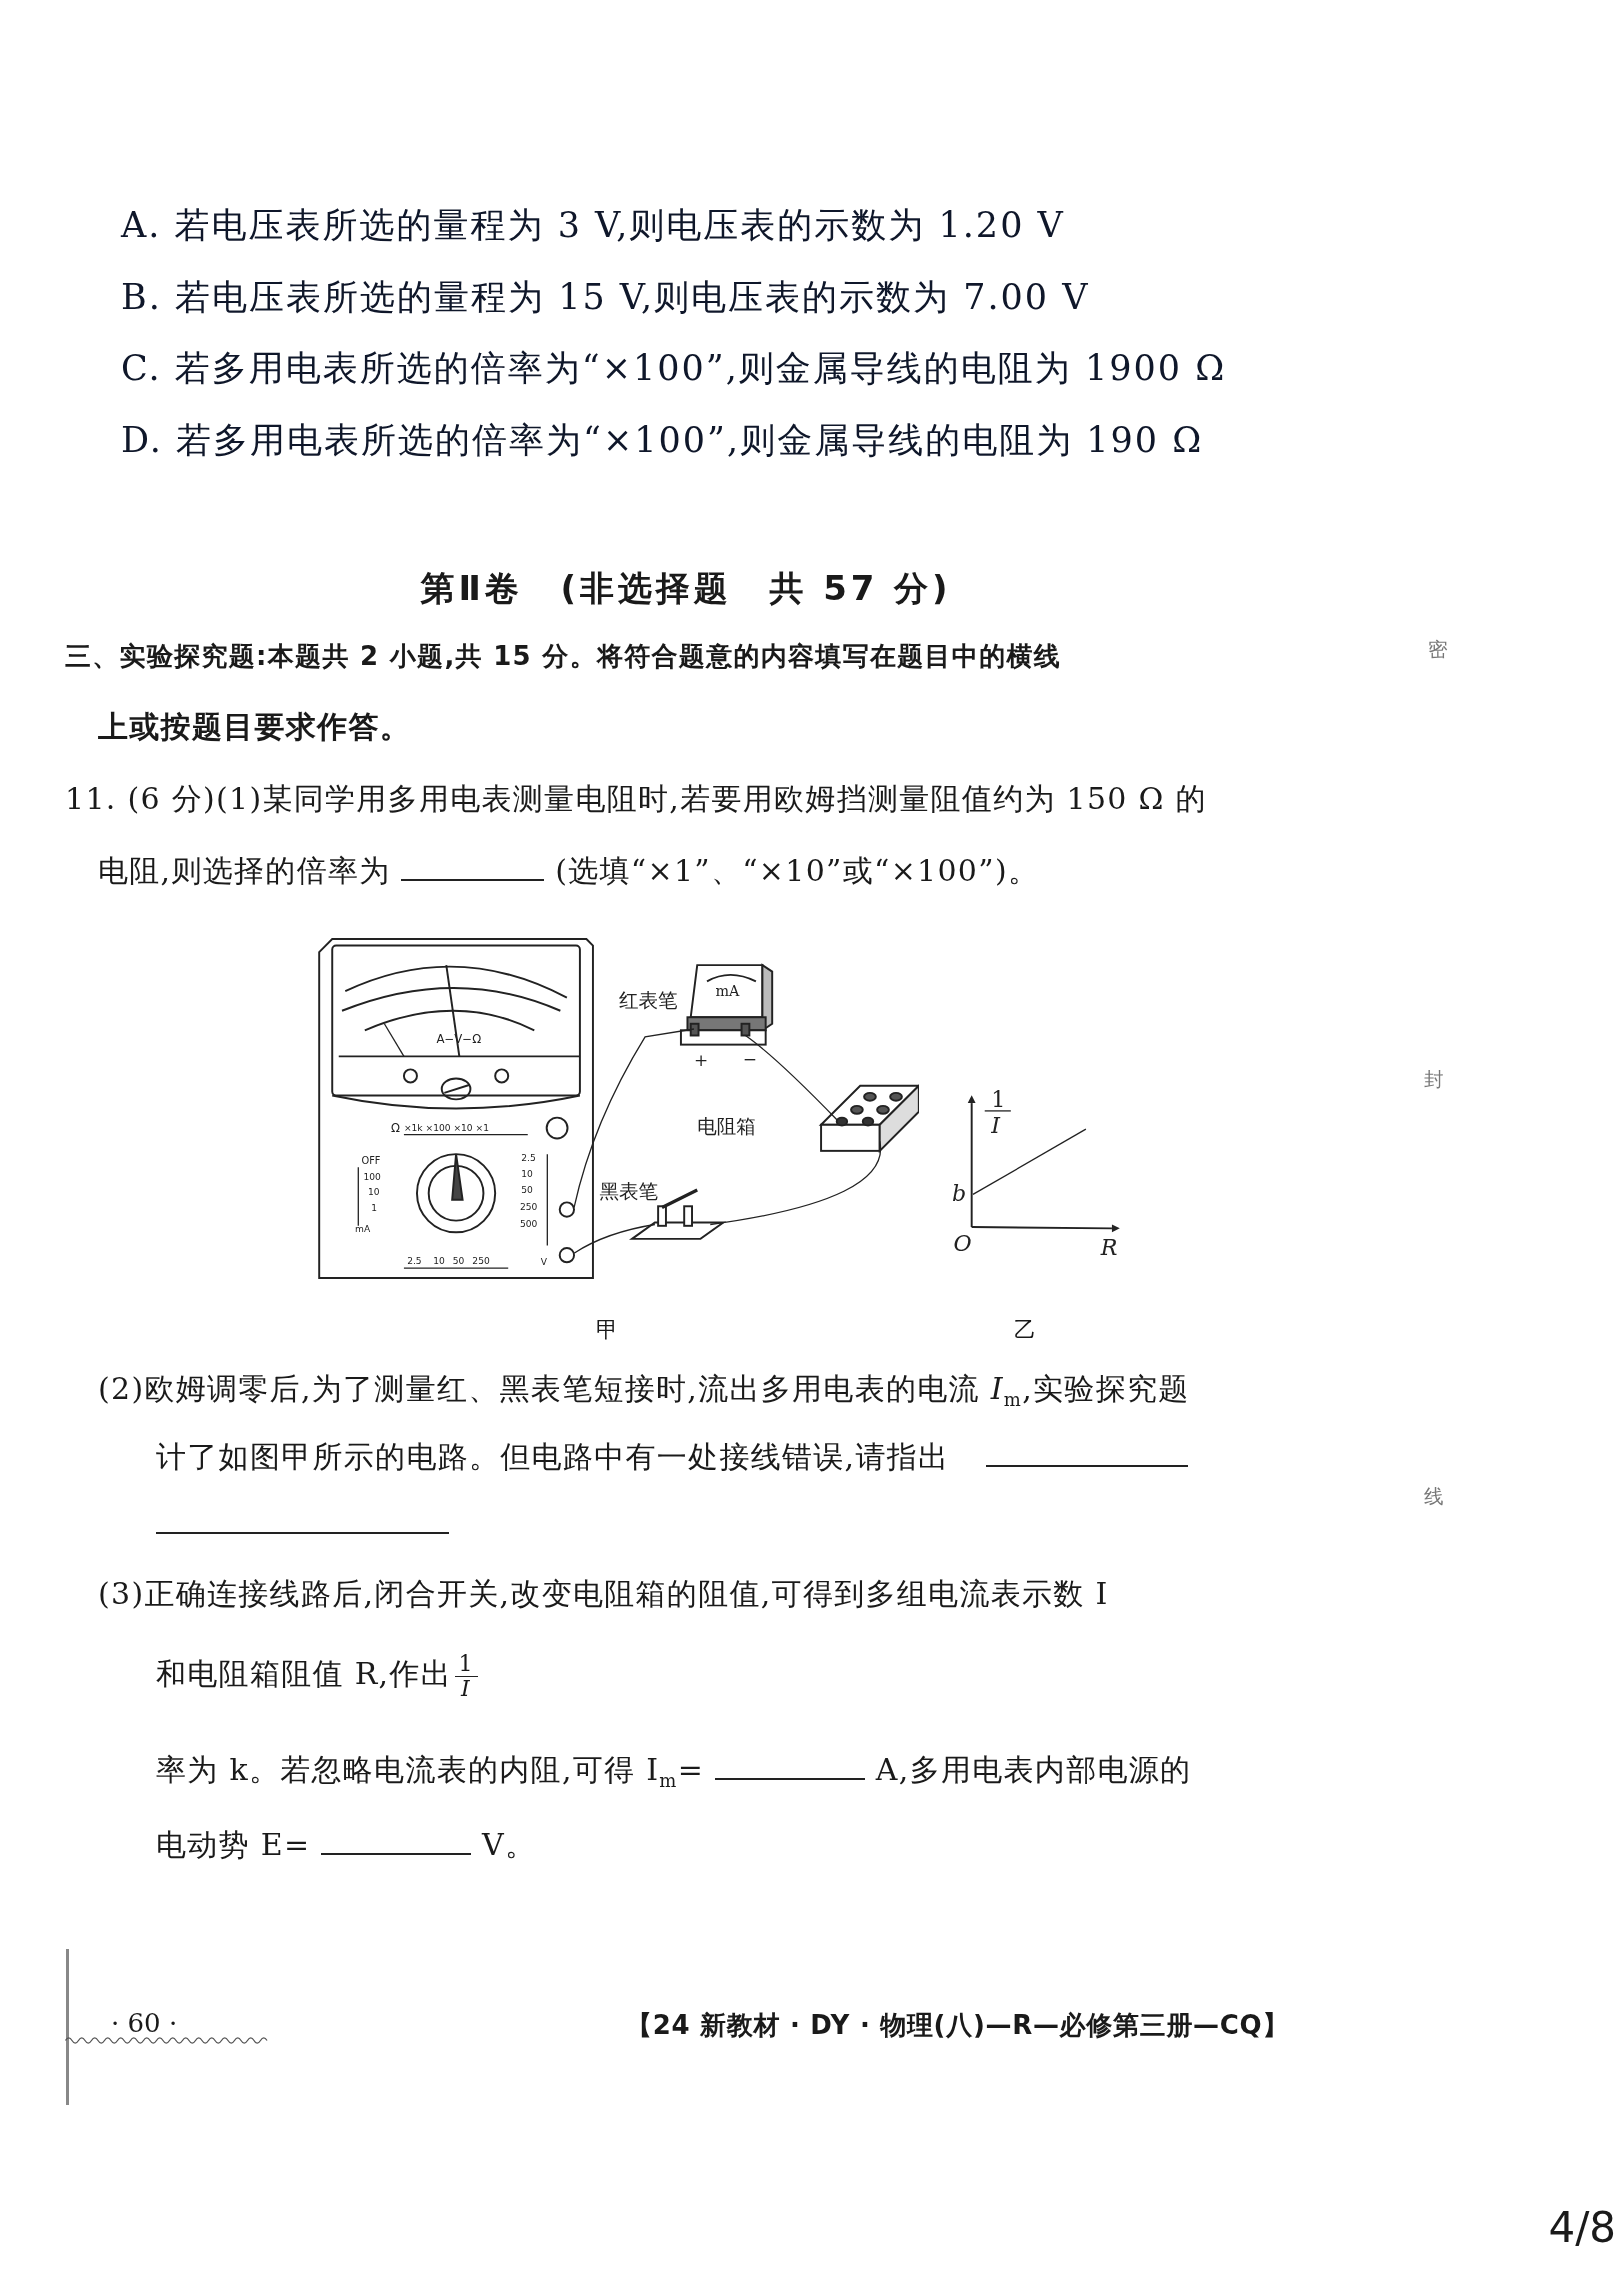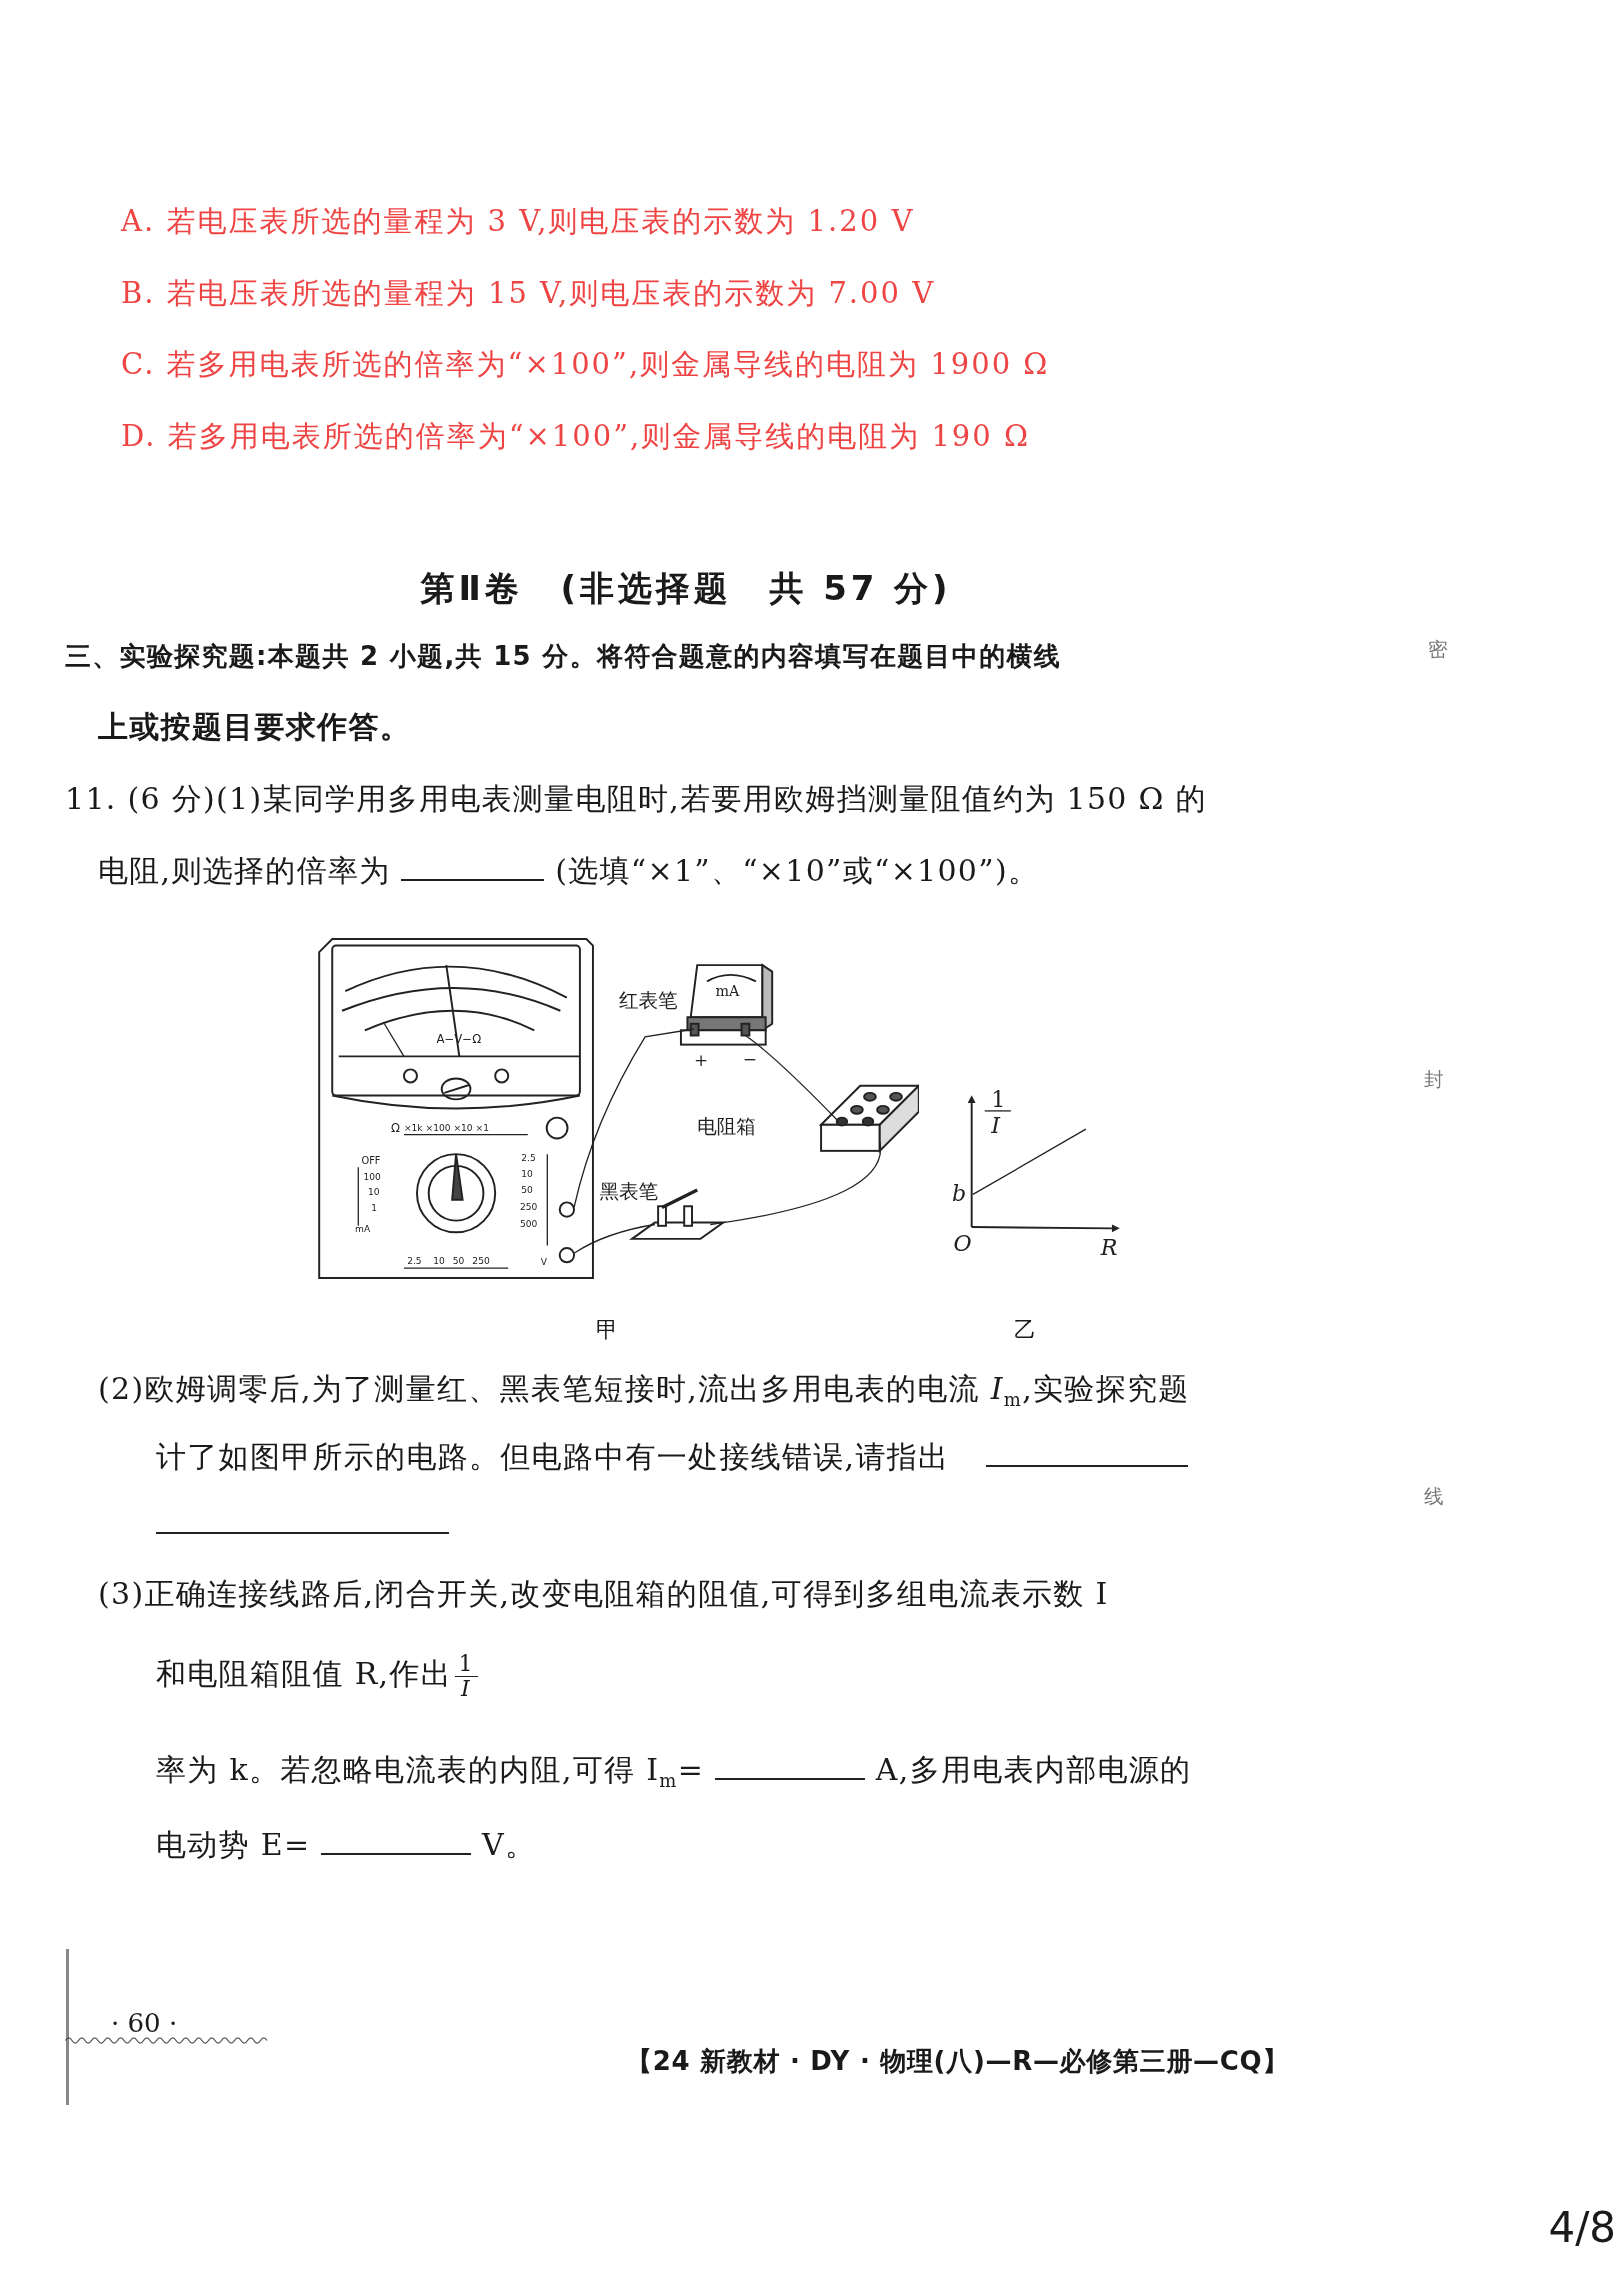--- a/index.html
+++ b/index.html
@@ -1,30 +1,30 @@
 <!DOCTYPE html>
 <html style="font-size:10.4px"><head>
 <meta charset="utf-8">
 <style>
   html, body { margin: 0; padding: 0; background: #ffffff; }
   body { width: 1616px; height: 2284px; position: relative; overflow: hidden;
          font-family: "DejaVu Serif", "Liberation Serif", serif; color: #1a1a1a; }
   .abs { position: absolute; }
   .line { position: absolute; left: 0; white-space: nowrap; font-size: 30px; letter-spacing: 1.3px; }
-  .opt { font-size: 29px; color: #ef4444; letter-spacing: 2px; }
+  .opt { font-size: 35px; color: #0f172a; letter-spacing: 2px; }
   .title { font-family: "DejaVu Sans", "Liberation Sans", sans-serif; font-weight: bold; font-size: 34px; letter-spacing: 3.9px; }
   .blank { display: inline-block; border-bottom: 2px solid #222; vertical-align: baseline; height: 0.7px; }
   .margin-mark { position: absolute; font-size: 19.6px; color: #777; }
   .caption { font-size: 22px; position: absolute; }
   .frac { display: inline-flex; flex-direction: column; align-items: center; vertical-align: middle; font-size: 22px; line-height: 23.5px; margin: 0 2.6px; font-style: italic; }
   .frac .num { border-bottom: 1.3px solid #222; padding: 0 3.9px; font-style: normal; }
   i.var { font-style: italic; font-family: "DejaVu Serif", serif; }
   sub { font-size: 18px; }
   .footer-left { position: absolute; left: 39px; top: 2008px; font-size: 26px; }
-  .footer-right { position: absolute; left: 626px; top: 2008px; font-size: 26px; font-weight: bold; font-family: "DejaVu Sans", sans-serif; letter-spacing: 0.7px; margin-top: 36px; }
+  .footer-right { position: absolute; left: 626px; top: 2008px; font-size: 26px; font-weight: bold; font-family: "DejaVu Sans", sans-serif; letter-spacing: 0.7px; }
   .pager { position: absolute; left: 0; width: 1616px; top: 2203px; text-align: right; font-size: 42px; font-family: "DejaVu Sans", "Liberation Sans", sans-serif; }
   .binding-line { position: absolute; left: 66px; top: 1949px; width: 2.6px; height: 156px; background: #888; }
   .wavy { position: absolute; left: 65px; top: 2034px; }
 </style>
 </head>
 <body>
 
 <div class="abs" style="left:121px; top:202px;">
   <div class="line opt" style="top:0px;">
     <span>A.</span>

